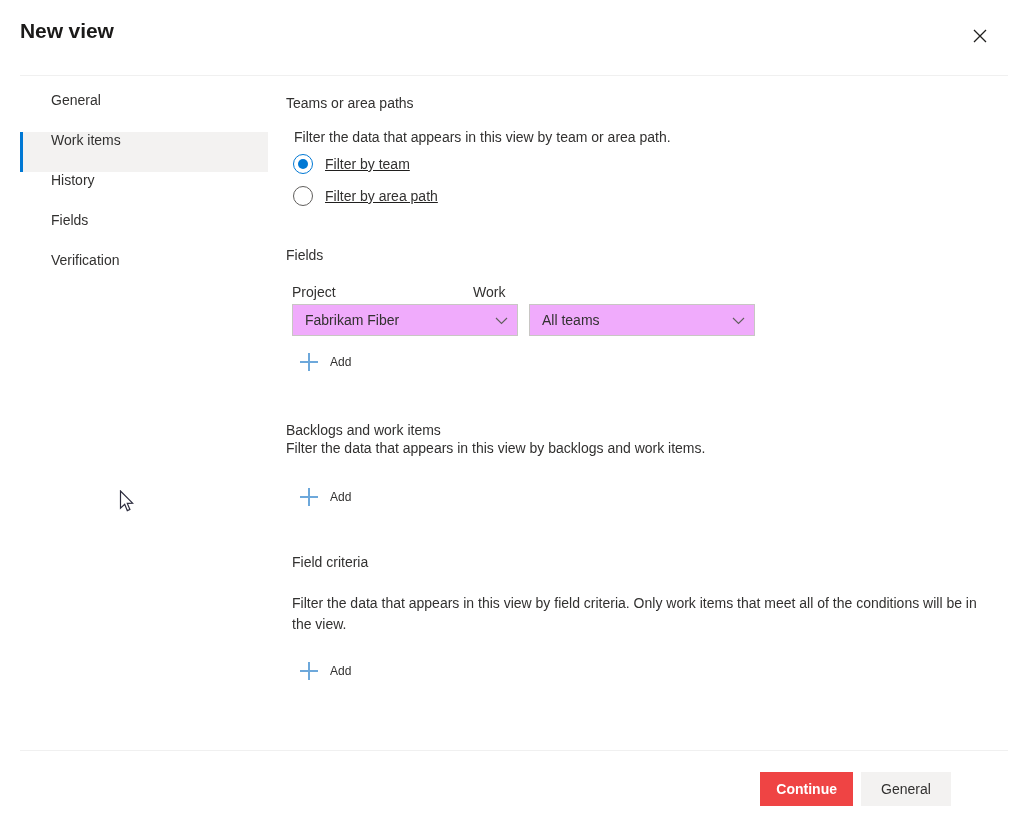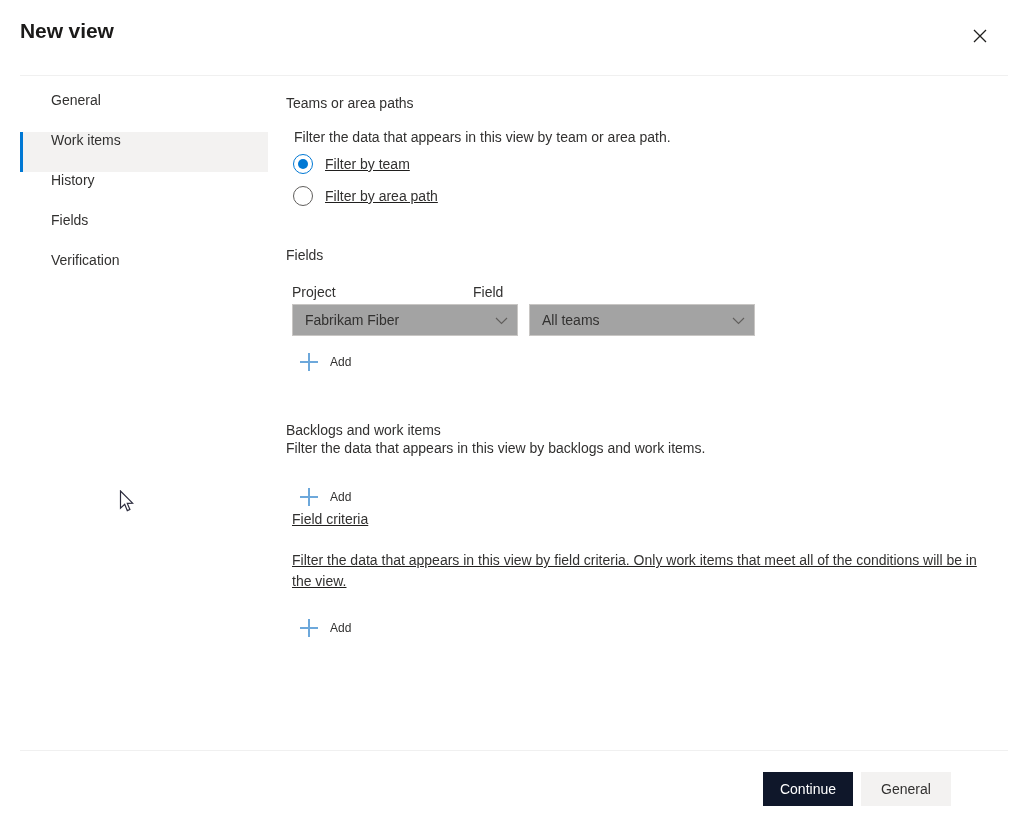--- a/index.html
+++ b/index.html
@@ -163,21 +163,21 @@
   .field-labels .lbl-project { width: 181px; }
 
   .selects-row {
     display: flex;
     margin-top: 4px;
     padding-left: 6px;
   }
   .select-box {
     height: 32px;
     border: 1px solid #c8c6c4;
-    background: #a3a3a3;
+    background: #f0abfc;
     display: flex;
     align-items: center;
     justify-content: space-between;
     padding: 0 9px 0 12px;
     font-size: 14px;
     color: #323130;
     cursor: pointer;
   }
   .select-project { width: 226px; }
   .select-team { width: 226px; margin-left: 11px; }
@@ -218,21 +218,21 @@
   }
 
   .add-teams { margin-top: 12px; margin-left: 13px; }
 
   
   .block-backlogs { margin-top: 46px; }
   .block-backlogs .section-desc { }
   .add-backlogs { margin-top: 24px; margin-left: 13px; }
 
   
-  .block-criteria { padding-left: 6px; text-decoration: underline; }
+  .block-criteria { margin-top: 43px; padding-left: 6px; }
   .block-criteria .section-desc {
     margin-top: 23px;
     width: 703px;
   }
   .add-criteria { margin-top: 22px; margin-left: 7px; }
 
   
   .footer-divider {
     position: absolute;
     left: 20px; top: 750px;
@@ -251,23 +251,23 @@
     font-size: 14px;
     font-family: "Liberation Sans", sans-serif;
     border: none;
     cursor: pointer;
     padding: 0 16px;
     display: inline-flex;
     align-items: center;
     justify-content: center;
   }
   .btn-primary {
-    background: #0f172a;
+    background: #ef4444;
     color: #ffffff;
-    font-weight: normal;
+    font-weight: bold;
   }
   .btn-secondary {
     background: #f3f2f1;
     color: #323130;
   }
 
   
   .cursor {
     position: absolute;
     pointer-events: none;
@@ -324,21 +324,21 @@
           <span class="radio-label">Filter by area path</span>
         </div>
       </div>
     </section>
 
     <section class="block-teams">
       <h2 class="section-heading">Fields</h2>
 
       <div class="field-labels">
         <span class="lbl-project">Project</span>
-        <span>Field</span>
+        <span>Work</span>
       </div>
 
       <div class="selects-row">
         <div class="select-box select-project">
           <span>Fabrikam Fiber</span>
           <span class="chevron">
             <svg width="13" height="8" viewBox="0 0 13 8" aria-hidden="true">
               <path d="M1 1 L6.5 6.5 L12 1" stroke="#605e5c" stroke-width="1.1" fill="none"></path>
             </svg>
           </span>

